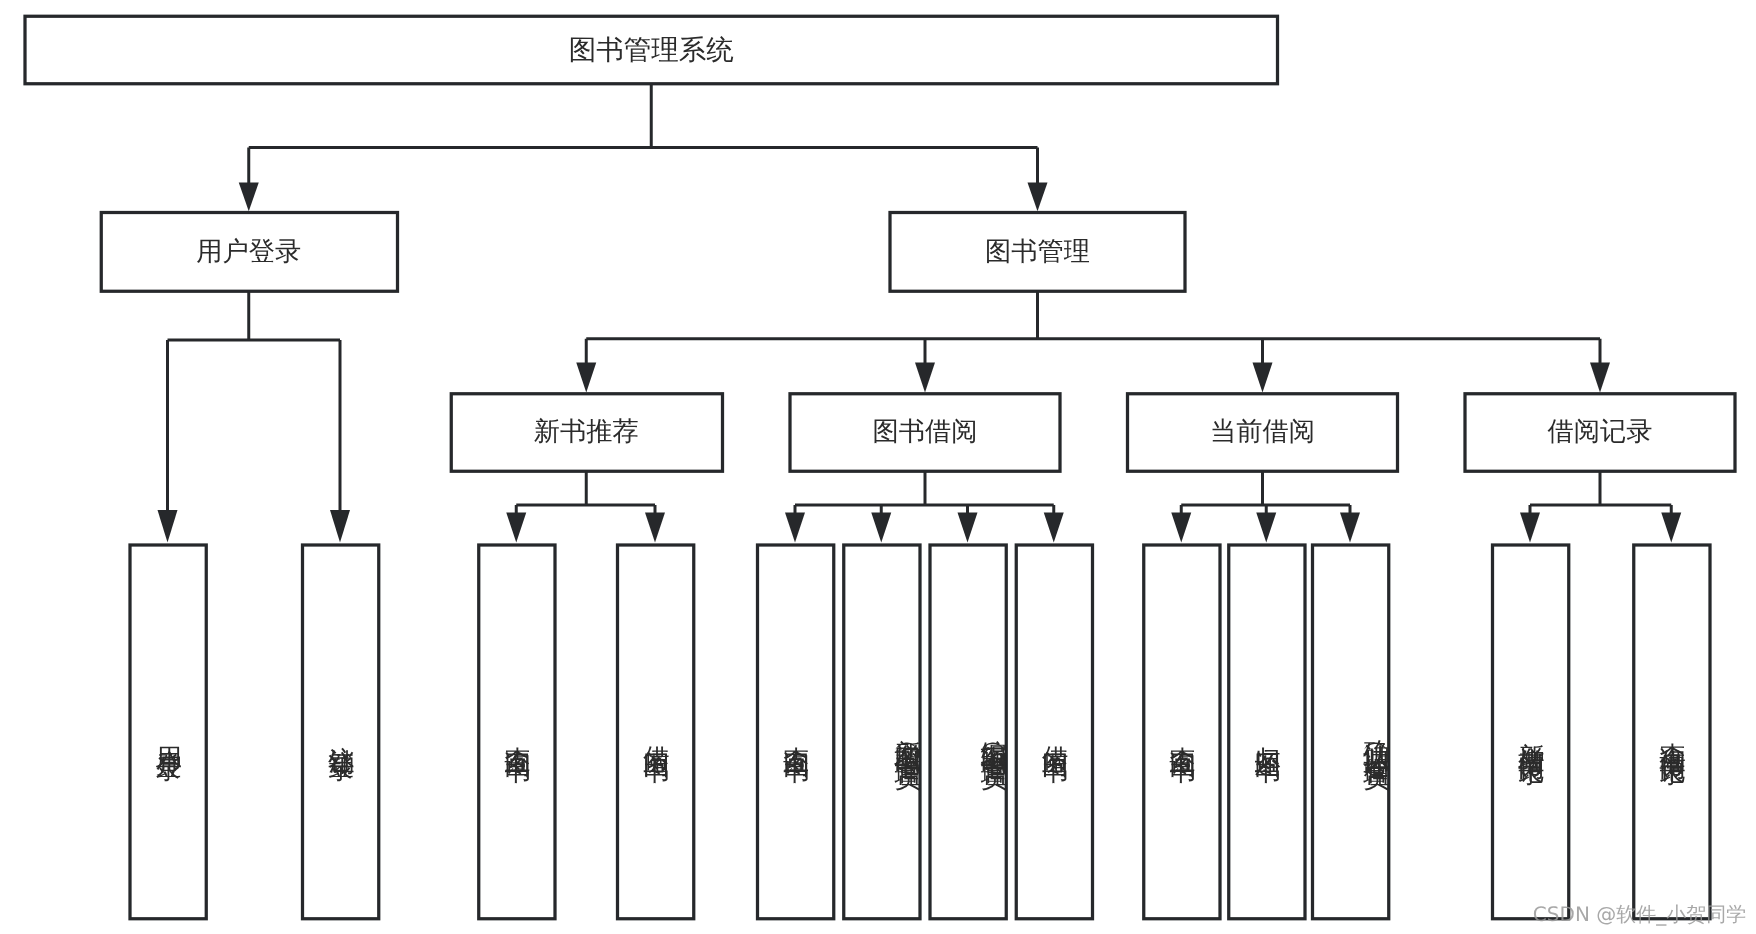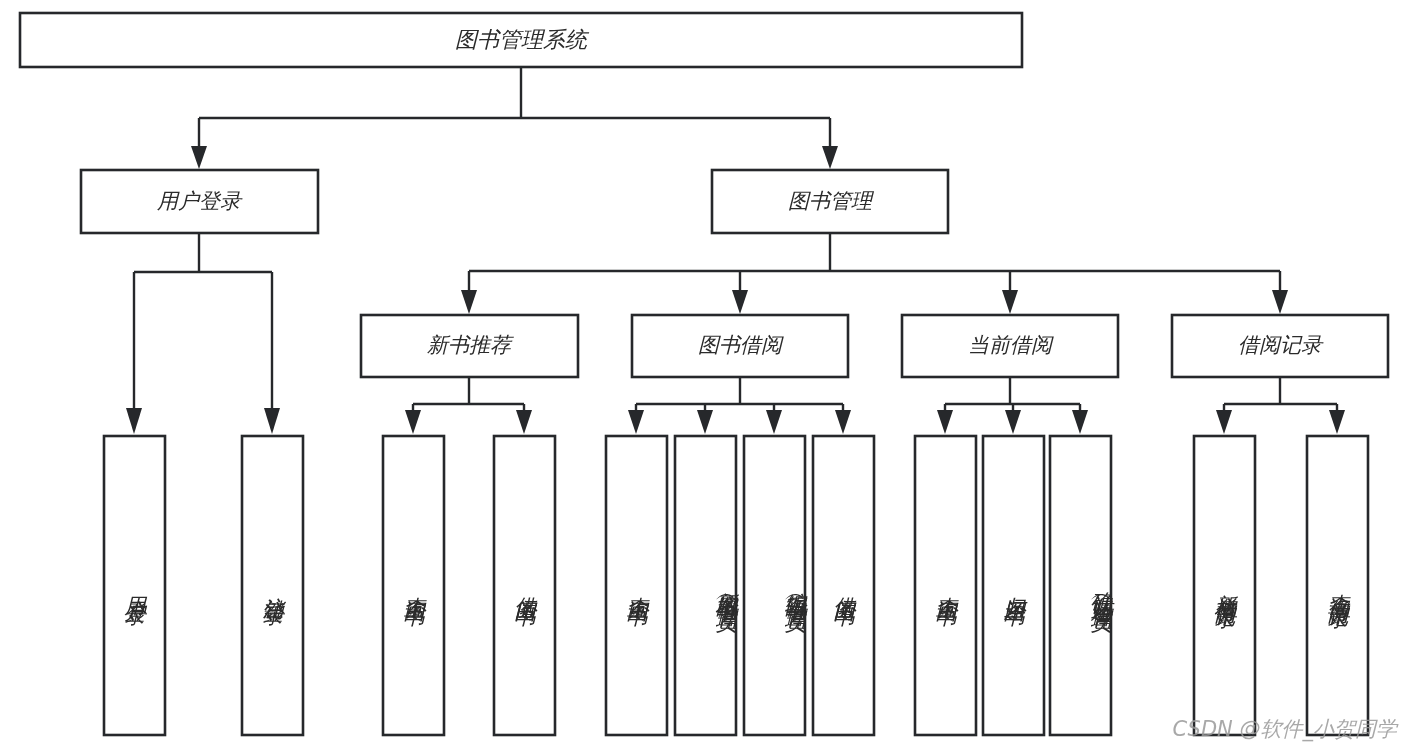--- a/index.html
+++ b/index.html
@@ -1,21 +1,21 @@
 <!DOCTYPE html>
 <html><head>
 <meta charset="utf-8">
 <style>
   html,body{margin:0;padding:0;background:#ffffff;}
   body{
     width:1405px;height:747px;
     font-family:"DejaVu Sans","Liberation Sans",sans-serif;
     overflow:hidden;
   }
-  #diagram-root{position:relative;width:1405px;height:747px;background:#fff;font-style:italic;}
+  #diagram-root{position:relative;width:1405px;height:747px;background:#fff;}
   svg#tree{position:absolute;left:0;top:0;width:1405px;height:747px;}
   .node-box{fill:#ffffff;stroke:#26282b;stroke-width:2.6;}
   .conn{stroke:#26282b;stroke-width:2.4;fill:none;stroke-linecap:butt;}
   .arrow-head{fill:#26282b;stroke:none;}
   .node-label{
     fill:#2b2b2b;font-family:"DejaVu Sans","Liberation Sans",sans-serif;
     font-size:21px;text-anchor:middle;dominant-baseline:middle;
   }
   .node-label.root{font-size:22px;}
   .leaf-label{
@@ -30,21 +30,21 @@
     white-space:nowrap;
     display:flex;
     align-items:flex-start;
     justify-content:center;
     pointer-events:none;
   }
   .leaf-label.centered{align-items:center;}
   .watermark{
     position:absolute;right:8px;bottom:4px;
     font-family:"DejaVu Sans","Liberation Sans",sans-serif;
-    font-size:21px;color:#9a9a9a;opacity:.85;white-space:nowrap;
+    font-size:16px;color:#9a9a9a;opacity:.85;white-space:nowrap;
   }
 </style>
 </head>
 <body>
 
 <div id="diagram-root">
 
   <svg id="tree" viewBox="0 0 1405 747">
 
     <g>

